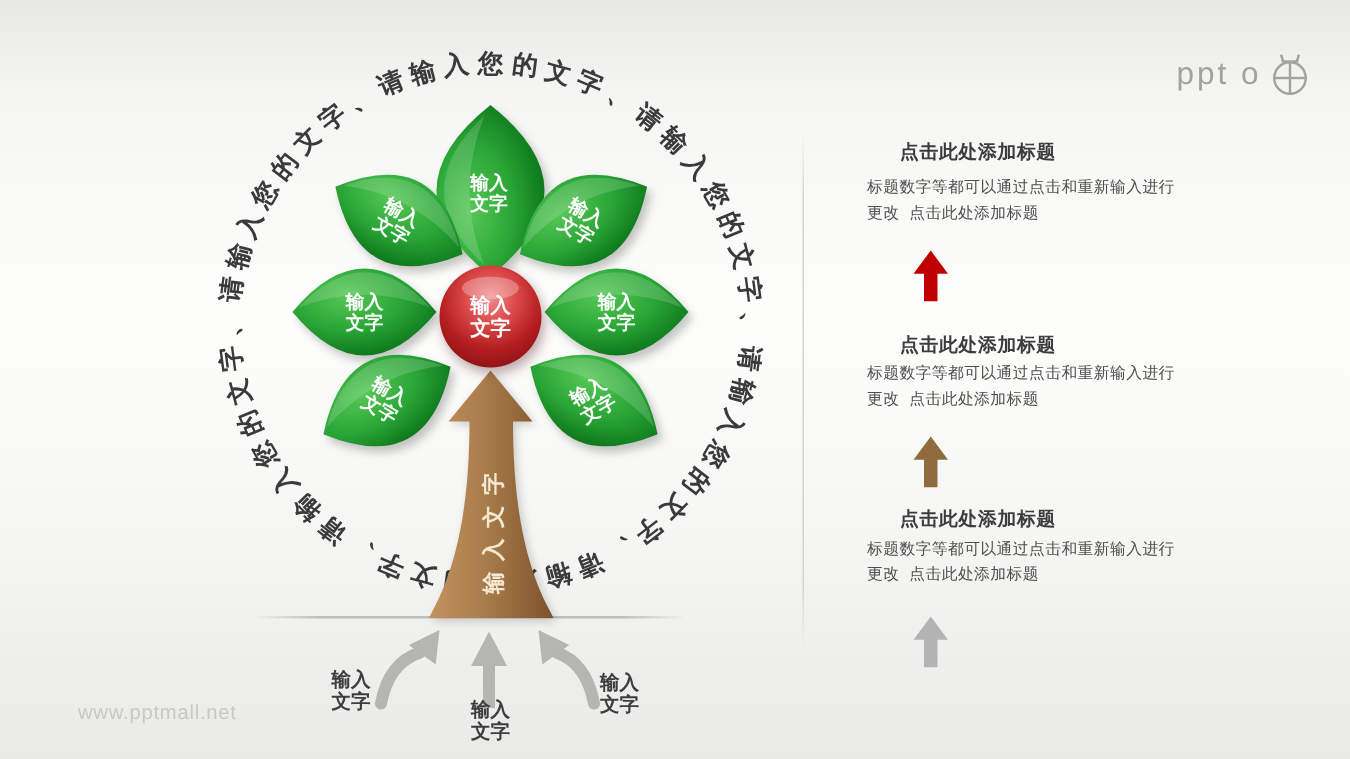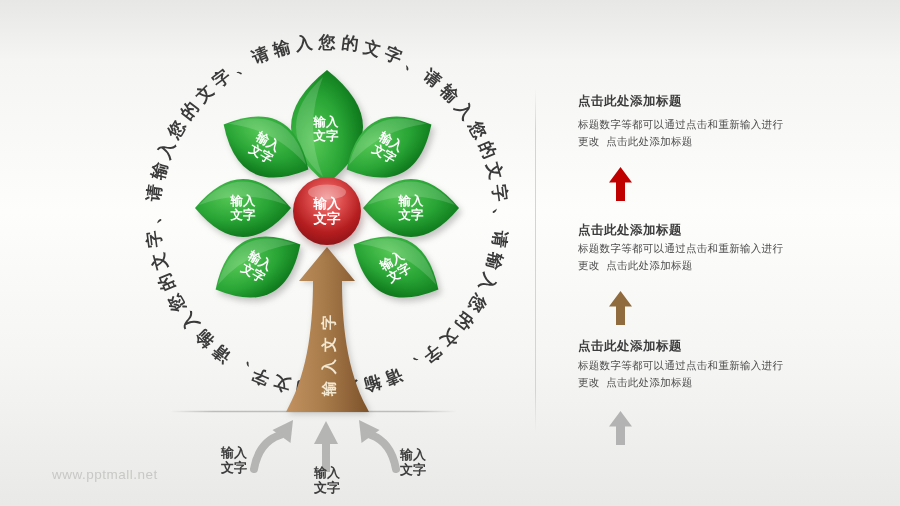--- a/index.html
+++ b/index.html
@@ -3,21 +3,21 @@
 <meta charset="utf-8">
 <style>
   html,body{margin:0;padding:0;}
   .stage{position:relative;width:900px;height:506px;overflow:hidden;
     background:linear-gradient(180deg,#e7e7e5 0%,#f5f5f3 12%,#fdfdfc 42%,#f5f5f3 72%,#e9e9e7 100%);
     font-family:"Liberation Sans","DejaVu Sans",sans-serif;}
   .ring-ch{position:absolute;width:22px;height:22px;line-height:22px;text-align:center;
     font-size:17px;font-weight:bold;color:#3a3a3a;}
   .divider{position:absolute;left:535px;top:88px;width:1px;height:345px;
     background:linear-gradient(180deg,rgba(205,205,203,0),#d4d4d2 12%,#d4d4d2 88%,rgba(205,205,203,0));}
-  .sec-title{position:absolute;left:578px;font-size:12.5px;font-weight:bold;color:#3c3c3c;
+  .sec-title{position:absolute;left:600px;font-size:12.5px;font-weight:bold;color:#3c3c3c;
     letter-spacing:.5px;white-space:nowrap;}
   .sec-desc{position:absolute;left:578px;font-size:10.5px;color:#4e4e4e;letter-spacing:.3px;white-space:nowrap;font-family:Liberation Mono, monospace;}
   .block-arrow{position:absolute;left:609px;}
   .logo{position:absolute;top:34px;right:24px;display:flex;align-items:center;gap:3px;color:#a2a29e;}
   .logo-text{font-size:21px;letter-spacing:2px;font-weight:normal;}
   .watermark{position:absolute;left:52px;top:467px;font-size:13.5px;color:#c8c8c6;letter-spacing:.5px;}
   .leaf-t{fill:#ffffff;font-size:12.5px;font-weight:bold;text-anchor:middle;}
   .ball-t{fill:#ffffff;font-size:13.5px;font-weight:bold;text-anchor:middle;}
   .trunk-t{fill:#f3e8d2;font-size:15px;font-weight:bold;text-anchor:middle;letter-spacing:7px;}
   .root-t{fill:#3e3e3e;font-size:13px;font-weight:bold;text-anchor:middle;}
@@ -225,15 +225,28 @@
     <path d="M11.5 0 L23 15.5 L16 15.5 L16 34 L7 34 L7 15.5 L0 15.5 Z" fill="#8f6b3e"></path>
   </svg>
 
   <div class="sec-title" style="top:338px;">点击此处添加标题</div>
   <div class="sec-desc" style="top:359px;">标题数字等都可以通过点击和重新输入进行</div>
   <div class="sec-desc" style="top:376px;">更改 点击此处添加标题</div>
   <svg class="block-arrow" style="top:411px;" width="23" height="34" viewBox="0 0 23 34">
     <path d="M11.5 0 L23 15.5 L16 15.5 L16 34 L7 34 L7 15.5 L0 15.5 Z" fill="#b3b3b3"></path>
   </svg>
 
+  <div class="logo">
+    <span class="logo-text">ppt o</span>
+    <svg width="32" height="32" viewBox="0 0 32 32">
+      <g fill="none" stroke="#a2a29e" stroke-width="1.6">
+        <circle cx="16" cy="18" r="10.5"></circle>
+        <path d="M16 7.5 L16 28.5"></path>
+        <path d="M5.5 18 L26.5 18"></path>
+        <path d="M10.5 7 L21.5 7"></path>
+        <path d="M11.5 7 L10 2.5"></path>
+        <path d="M20.5 7 L22 2.5"></path>
+      </g>
+    </svg>
+  </div>
 
   <div class="watermark">www.pptmall.net</div>
 </div>
 
 </body></html>

